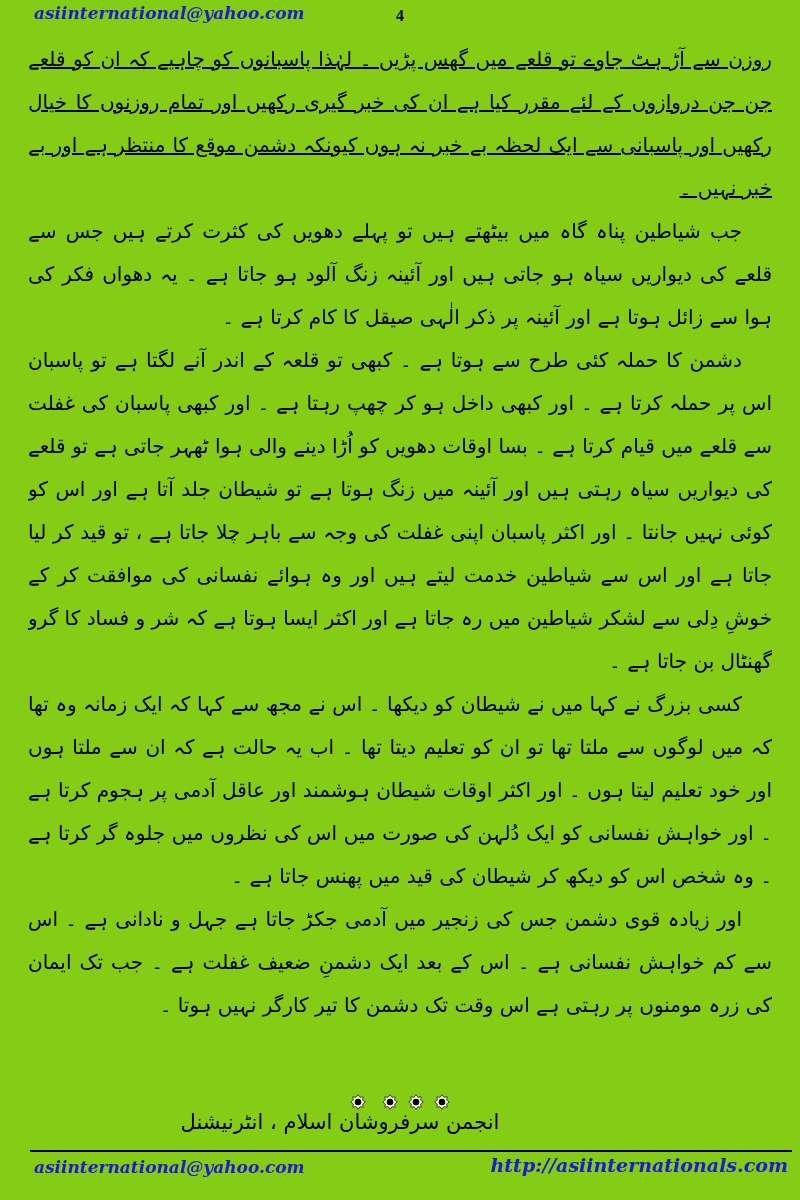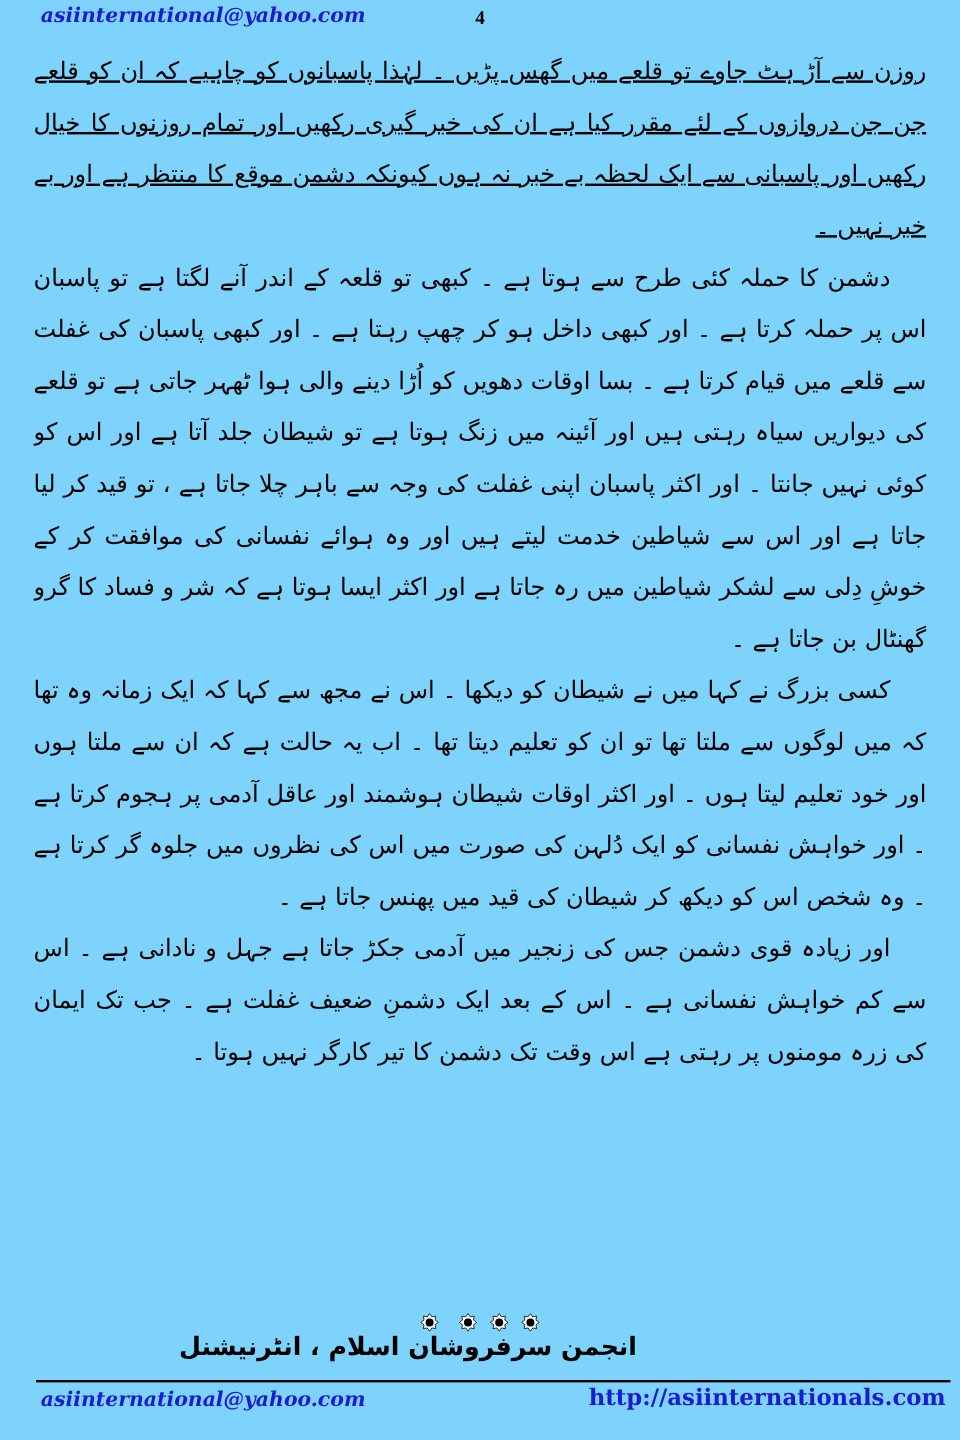--- a/index.html
+++ b/index.html
@@ -1,17 +1,17 @@
 <!DOCTYPE html>
 <html lang="ur"><head>
 <meta charset="utf-8">
 <style>
   html,body{margin:0;padding:0;background:#ffffff;}
   .page{
-    position:relative;width:800px;height:1200px;background:#7dd3fc;
+    position:relative;width:800px;height:1200px;background:#84cc16;
     overflow:hidden;font-family:"DejaVu Sans",sans-serif;color:#000;
   }
   .header-email{
     position:absolute;top:3px;left:34px;
     font-family:"DejaVu Serif",serif;font-style:italic;font-weight:bold;
     font-size:17px;color:#1b1bd1;text-decoration:none;white-space:nowrap;
   }
   .page-number{
     position:absolute;top:7px;left:0;width:800px;text-align:center;
     font-family:"Liberation Serif",serif;font-weight:bold;font-size:16px;
@@ -19,45 +19,46 @@
   .body-text{
     position:absolute;top:38px;left:28px;right:28px;max-height:1052px;overflow:hidden;
     direction:rtl;text-align:justify;font-size:20px;line-height:43px;
   }
   .body-text p{margin:0;text-indent:30px;}
   .body-text p.flush{text-indent:0;text-decoration:underline;}
   .stars-row{position:absolute;top:1094px;left:0;width:800px;text-align:center;line-height:0;}
   .stars-row svg{display:inline-block;margin:0 5px;vertical-align:top;}
   .org-title{
     position:absolute;top:1110px;left:0;width:680px;text-align:center;
-    direction:rtl;font-weight:bold;font-size:21px;letter-spacing:1px;
+    direction:rtl;font-weight:normal;font-size:21px;letter-spacing:1px;
   }
   .divider{position:absolute;top:1150px;left:30px;right:8px;height:0;border-top:2px solid #000;}
   .footer-email{
     position:absolute;top:1157px;left:34px;
     font-family:"DejaVu Serif",serif;font-style:italic;font-weight:bold;
     font-size:17px;color:#1b1bd1;white-space:nowrap;
   }
   .footer-url{
     position:absolute;top:1154px;right:12px;
-    font-family:"DejaVu Serif",serif;font-weight:bold;
+    font-family:"DejaVu Serif",serif;font-style:italic;font-weight:bold;
     font-size:19px;color:#1b1bd1;white-space:nowrap;
   }
 </style>
 </head>
 <body>
 
 <div class="page">
 
   <a class="header-email">asiinternational@yahoo.com</a>
 
   <div class="page-number">4</div>
 
   <div class="body-text">
     <p class="flush">روزن سے آڑ ہٹ جاوے تو قلعے میں گھس پڑیں ۔ لہٰذا پاسبانوں کو چاہیے کہ ان کو قلعے جن جن دروازوں کے لئے مقرر کیا ہے ان کی خبر گیری رکھیں اور تمام روزنوں کا خیال رکھیں اور پاسبانی سے ایک لحظہ بے خبر نہ ہوں کیونکہ دشمن موقع کا منتظر ہے اور بے خبر نہیں ۔</p>
+    <p>جب شیاطین پناہ گاہ میں بیٹھتے ہیں تو پہلے دھویں کی کثرت کرتے ہیں جس سے قلعے کی دیواریں سیاہ ہو جاتی ہیں اور آئینہ زنگ آلود ہو جاتا ہے ۔ یہ دھواں فکر کی ہوا سے زائل ہوتا ہے اور آئینہ پر ذکر الٰہی صیقل کا کام کرتا ہے ۔</p>
     <p>دشمن کا حملہ کئی طرح سے ہوتا ہے ۔ کبھی تو قلعہ کے اندر آنے لگتا ہے تو پاسبان اس پر حملہ کرتا ہے ۔ اور کبھی داخل ہو کر چھپ رہتا ہے ۔ اور کبھی پاسبان کی غفلت سے قلعے میں قیام کرتا ہے ۔ بسا اوقات دھویں کو اُڑا دینے والی ہوا ٹھہر جاتی ہے تو قلعے کی دیواریں سیاہ رہتی ہیں اور آئینہ میں زنگ ہوتا ہے تو شیطان جلد آتا ہے اور اس کو کوئی نہیں جانتا ۔ اور اکثر پاسبان اپنی غفلت کی وجہ سے باہر چلا جاتا ہے ، تو قید کر لیا جاتا ہے اور اس سے شیاطین خدمت لیتے ہیں اور وہ ہوائے نفسانی کی موافقت کر کے خوشِ دِلی سے لشکر شیاطین میں رہ جاتا ہے اور اکثر ایسا ہوتا ہے کہ شر و فساد کا گرو گھنٹال بن جاتا ہے ۔</p>
     <p>کسی بزرگ نے کہا میں نے شیطان کو دیکھا ۔ اس نے مجھ سے کہا کہ ایک زمانہ وہ تھا کہ میں لوگوں سے ملتا تھا تو ان کو تعلیم دیتا تھا ۔ اب یہ حالت ہے کہ ان سے ملتا ہوں اور خود تعلیم لیتا ہوں ۔ اور اکثر اوقات شیطان ہوشمند اور عاقل آدمی پر ہجوم کرتا ہے ۔ اور خواہش نفسانی کو ایک دُلہن کی صورت میں اس کی نظروں میں جلوہ گر کرتا ہے ۔ وہ شخص اس کو دیکھ کر شیطان کی قید میں پھنس جاتا ہے ۔</p>
     <p>اور زیادہ قوی دشمن جس کی زنجیر میں آدمی جکڑ جاتا ہے جہل و نادانی ہے ۔ اس سے کم خواہش نفسانی ہے ۔ اس کے بعد ایک دشمنِ ضعیف غفلت ہے ۔ جب تک ایمان کی زرہ مومنوں پر رہتی ہے اس وقت تک دشمن کا تیر کارگر نہیں ہوتا ۔</p>
 
   </div>
 
   <div class="stars-row">
     <svg width="16" height="16" viewBox="0 0 24 24" aria-hidden="true">
       <polygon points="23,12 18.93,9.13 19.78,4.22 14.87,5.07 12,1 9.13,5.07 4.22,4.22 5.07,9.13 1,12 5.07,14.87 4.22,19.78 9.13,18.93 12,23 14.87,18.93 19.78,19.78 18.93,14.87" fill="#ffffff" stroke="#000000" stroke-width="1"></polygon>
       <circle cx="12" cy="12" r="5" fill="#000000"></circle>

